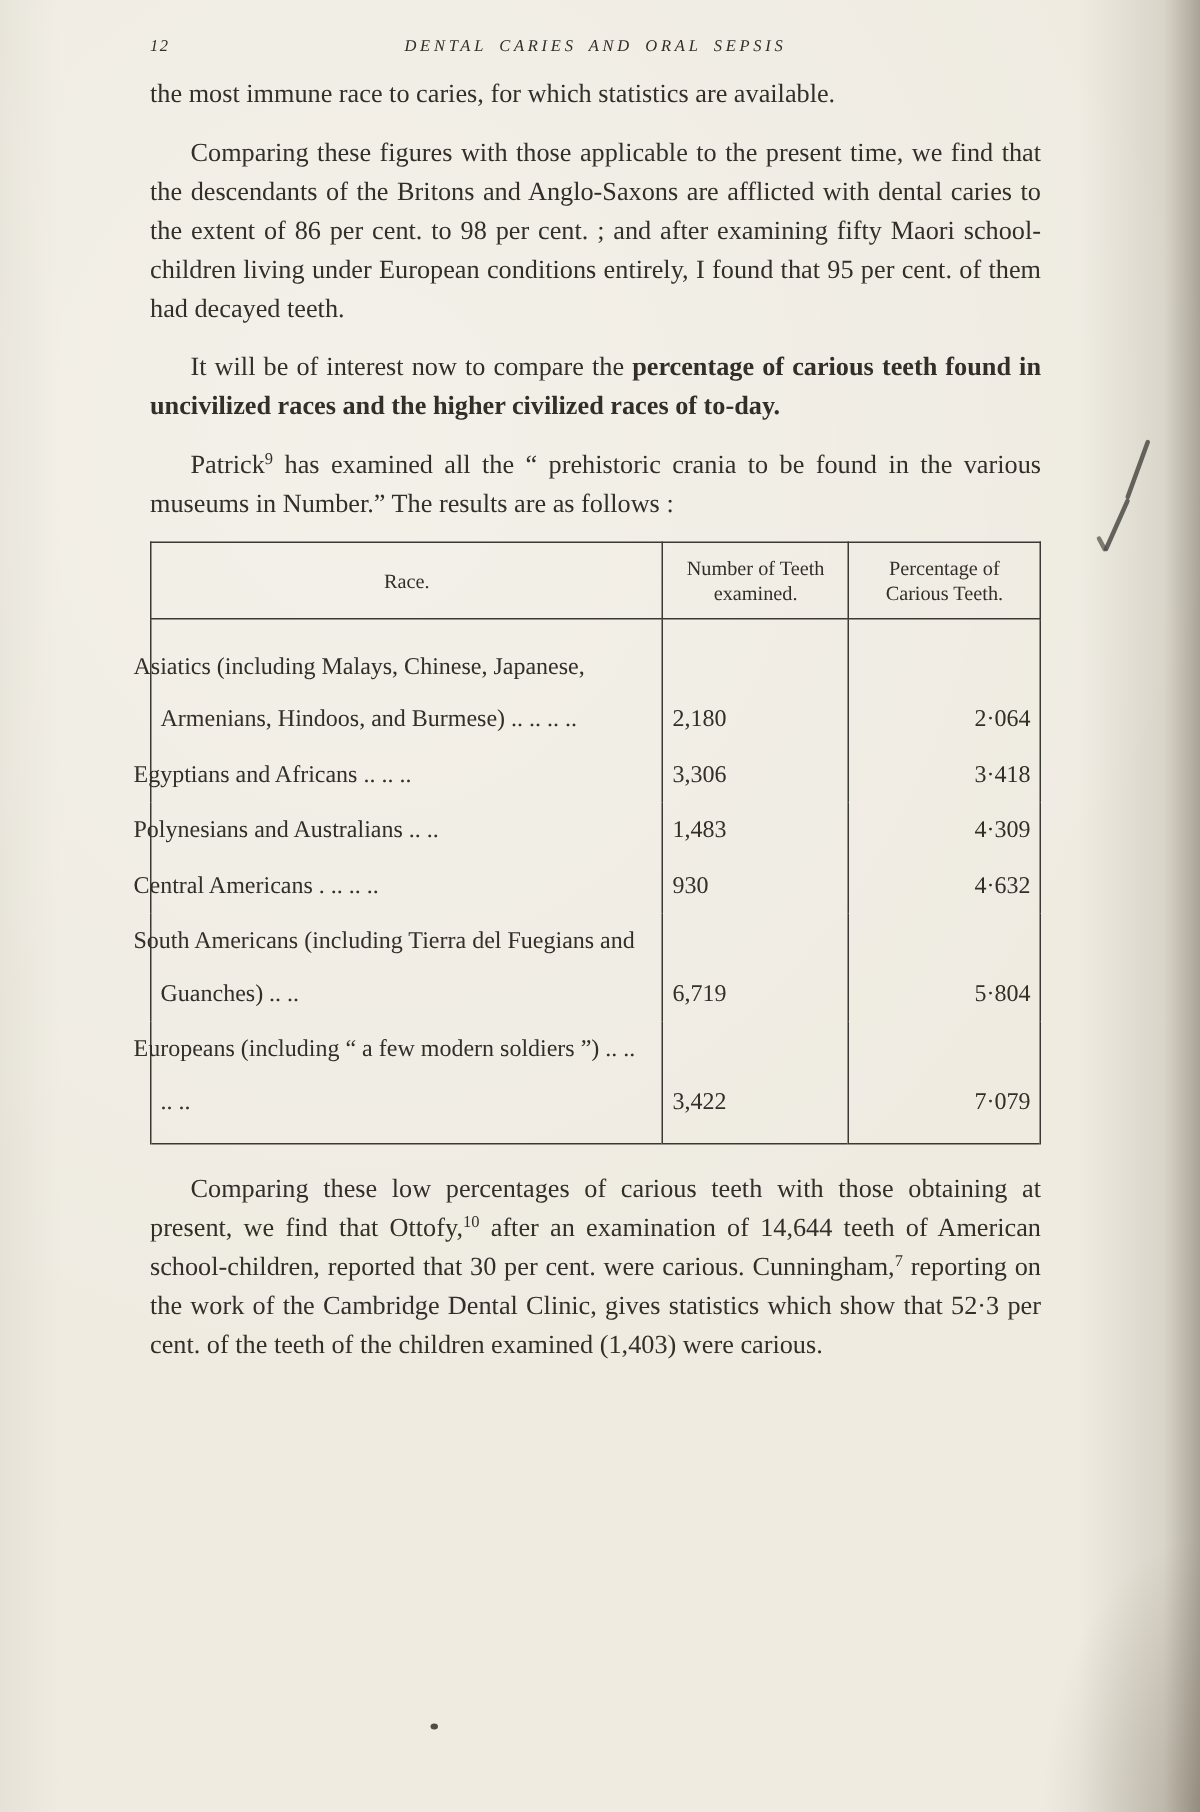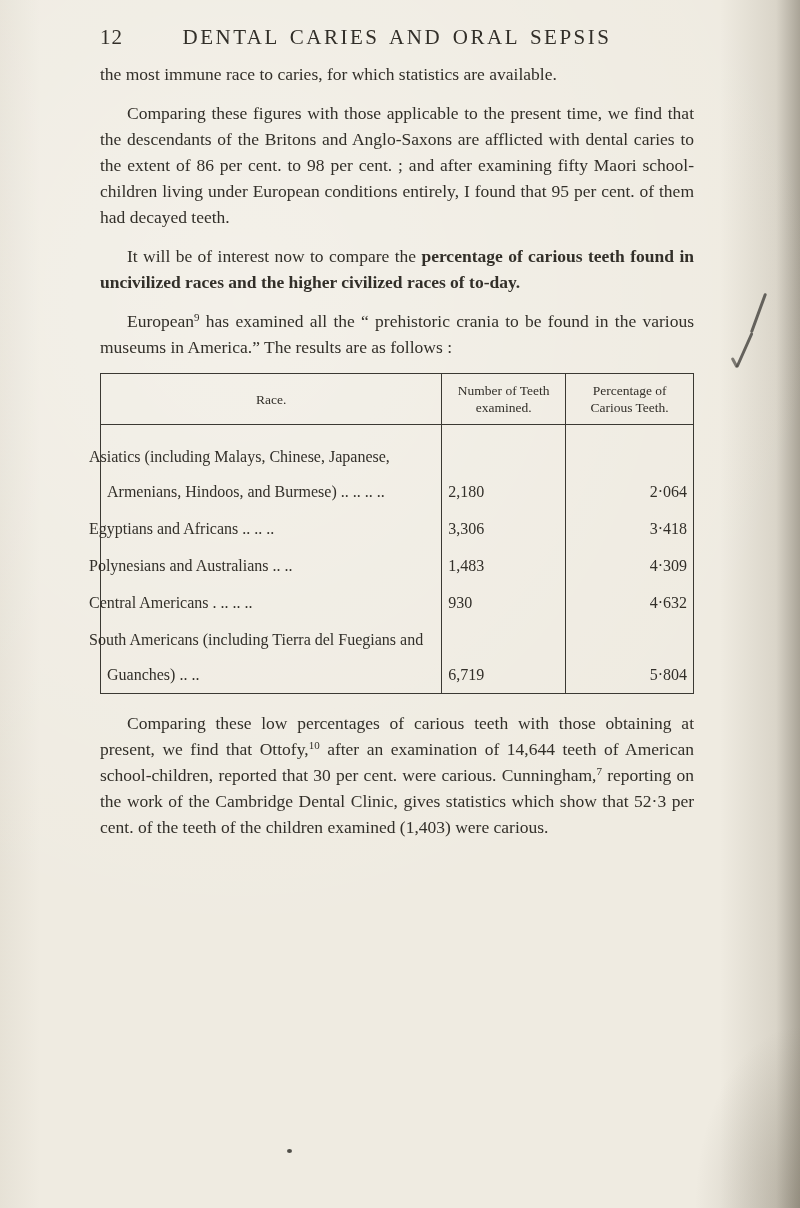--- a/index.html
+++ b/index.html
@@ -15,25 +15,25 @@
     background:
       radial-gradient(120% 90% at 30% 25%, rgba(255,255,255,0.28), rgba(0,0,0,0) 60%),
       linear-gradient(to right, rgba(150,140,118,0.10), rgba(0,0,0,0) 5%, rgba(0,0,0,0) 90%, rgba(120,110,90,0.18) 97%, rgba(84,76,60,0.45) 100%);
   }
   .corner-shade{
     position:absolute;right:0;bottom:0;width:150px;height:260px;pointer-events:none;
     background:radial-gradient(100% 100% at 100% 100%, rgba(90,82,64,0.28), rgba(0,0,0,0) 70%);
   }
   .running-head{
     position:absolute;top:25px;left:100px;width:594px;
-    text-align:center;font-size:21px;letter-spacing:2.5px;word-spacing:3px;
+    text-align:center;font-size:11px;letter-spacing:2.5px;word-spacing:3px;font-style:italic;
   }
   .page-num{position:absolute;left:0;top:0;letter-spacing:1px;}
   .body-text{
-    position:absolute;top:61px;left:100px;width:594px;
+    position:absolute;top:49px;left:100px;width:594px;
     font-size:17.5px;line-height:26px;text-align:justify;
   }
   .para{margin:0 0 13px 0;}
   .para.indent{text-indent:27px;}
   .b{font-weight:bold;}
   sup.fn{font-size:11px;line-height:0;vertical-align:6px;}
   table.stats{
     width:100%;border-collapse:collapse;border:1.5px solid #3b3933;
     margin:6px 0 16px 0;font-size:16px;text-indent:0;text-align:left;font-family:Liberation Serif, serif;
   }
@@ -72,21 +72,21 @@
     <span>DENTAL CARIES AND ORAL SEPSIS</span>
   </div>
 
   <div class="body-text">
     <p class="para">the most immune race to caries, for which statistics are available.</p>
 
     <p class="para indent">Comparing these figures with those applicable to the present time, we find that the descendants of the Britons and Anglo-Saxons are afflicted with dental caries to the extent of 86 per cent. to 98 per cent. ; and after examining fifty Maori school-children living under European conditions entirely, I found that 95 per cent. of them had decayed teeth.</p>
 
     <p class="para indent"><span>It will be of interest now to compare the </span><span class="b">percentage of carious teeth found in uncivilized races and the higher civilized races of to-day.</span></p>
 
-    <p class="para indent"><span>European</span><sup class="fn">9</sup><span> has examined all the “ prehistoric crania to be found in the various museums in America.” The results are as follows :</span></p>
+    <p class="para indent"><span>Patrick</span><sup class="fn">9</sup><span> has examined all the “ prehistoric crania to be found in the various museums in Number.” The results are as follows :</span></p>
 
     <table class="stats">
       <thead>
         <tr>
           <th>Race.</th>
           <th>Number of Teeth examined.</th>
           <th>Percentage of Carious Teeth.</th>
         </tr>
       </thead>
       <tbody>
@@ -108,20 +108,25 @@
         <tr>
           <td class="race">Central Americans . .. .. ..</td>
           <td class="num">930</td>
           <td class="pct">4·632</td>
         </tr>
         <tr>
           <td class="race">South Americans (including Tierra del Fuegians and Guanches) .. ..</td>
           <td class="num">6,719</td>
           <td class="pct">5·804</td>
         </tr>
+        <tr class="last">
+          <td class="race">Europeans (including “ a few modern soldiers ”) .. .. .. ..</td>
+          <td class="num">3,422</td>
+          <td class="pct">7·079</td>
+        </tr>
       </tbody>
     </table>
 
     <p class="para indent"><span>Comparing these low percentages of carious teeth with those obtaining at present, we find that Ottofy,</span><sup class="fn">10</sup><span> after an examination of 14,644 teeth of American school-children, reported that 30 per cent. were carious. Cunningham,</span><sup class="fn">7</sup><span> reporting on the work of the Cambridge Dental Clinic, gives statistics which show that 52·3 per cent. of the teeth of the children examined (1,403) were carious.</span></p>
   </div>
 
   <div class="mark mark1"></div>
   <div class="mark mark2"></div>
   <div class="speck"></div>
 </div>

